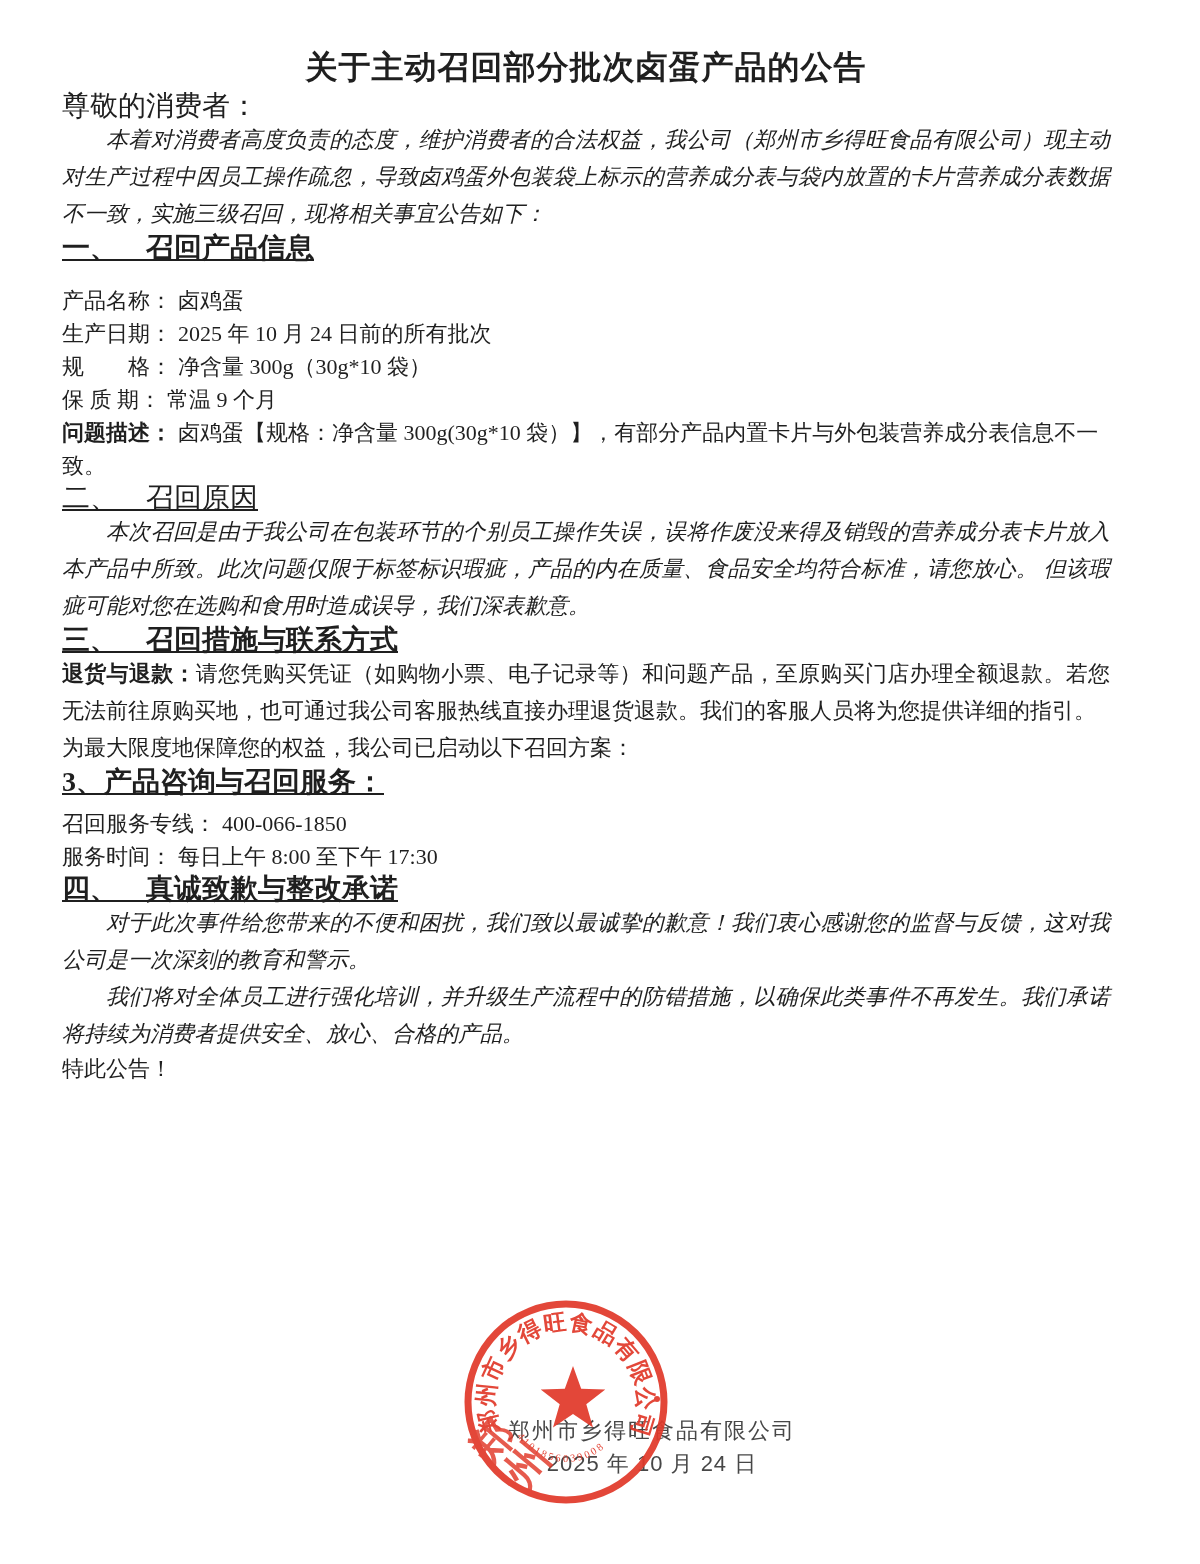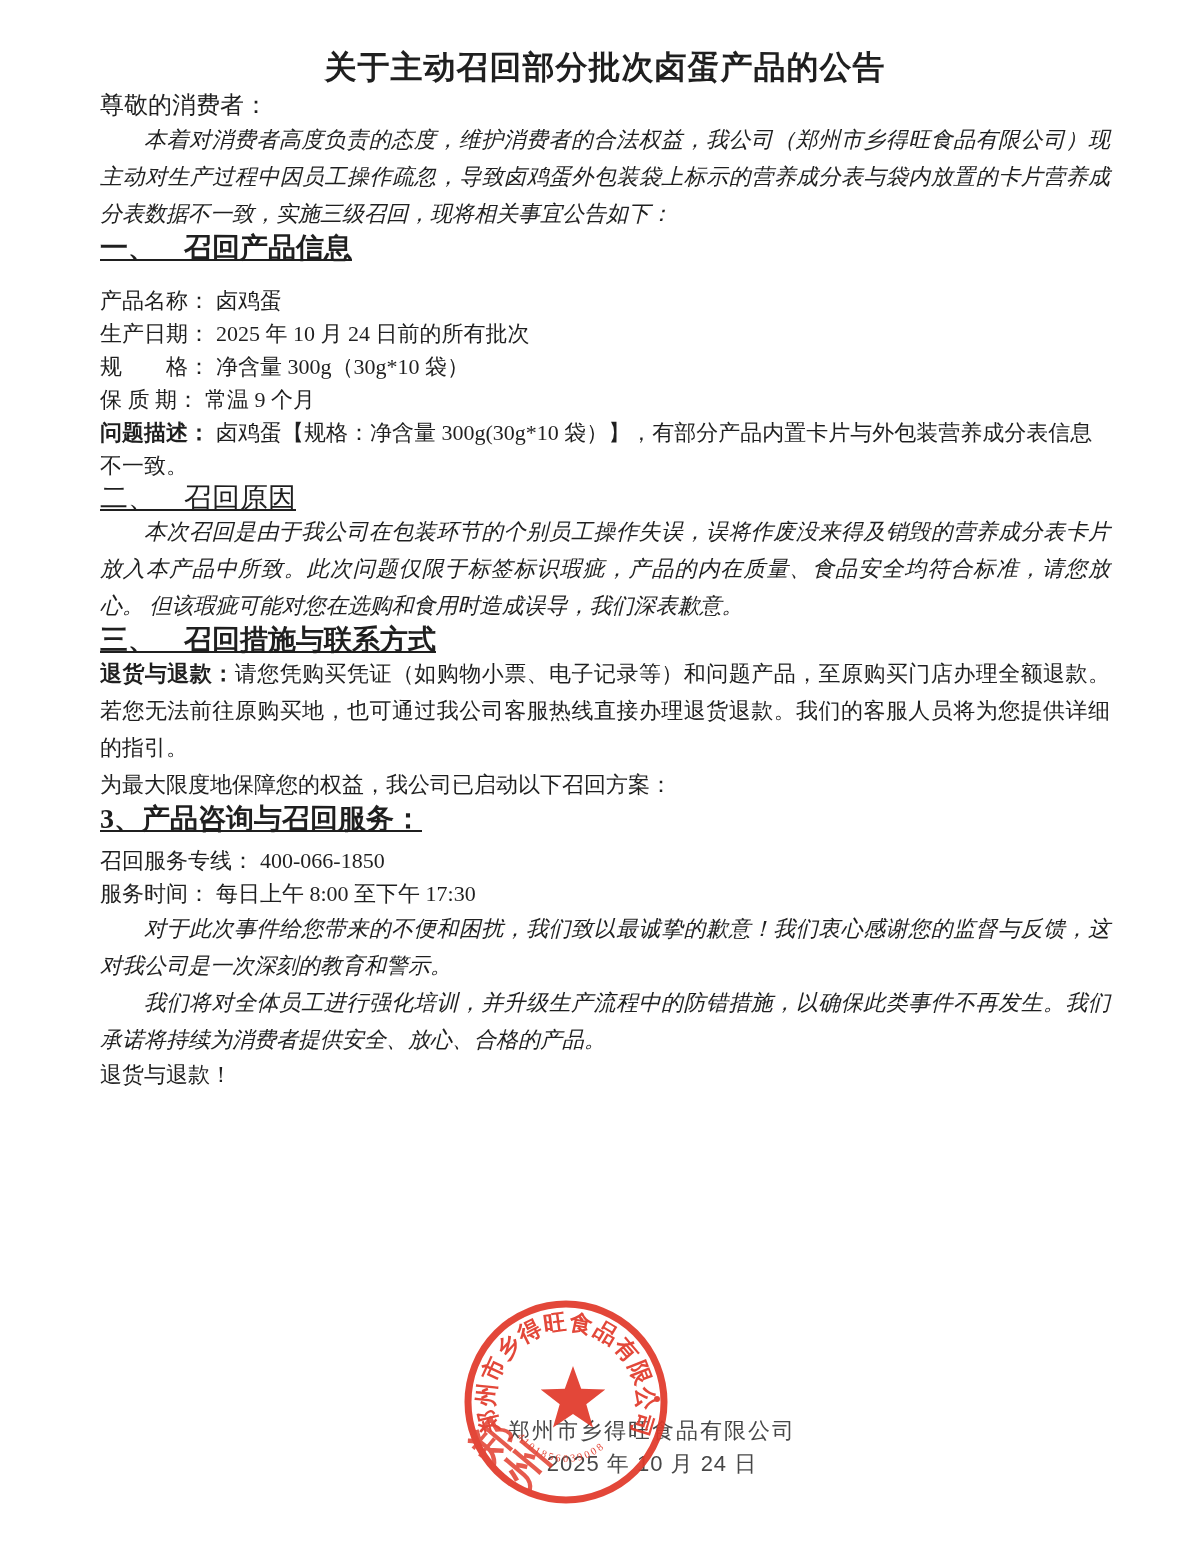--- a/index.html
+++ b/index.html
@@ -5,32 +5,32 @@
   html, body { margin: 0; padding: 0; background: #ffffff; }
   .page {
     position: relative;
     width: 1200px;
     height: 1564px;
     background: #ffffff;
     overflow: hidden;
     font-family: "Liberation Serif", "DejaVu Serif", serif;
     color: #1f1f1f;
   }
-  .content { padding: 44px 90px 0 100px; }
+  .content { padding: 44px 90px 0 62px; }
   .content p, .content h1, .content h2 { margin: 0; }
 
   .title {
     margin-top: 8px;
     font-size: 32px;
     line-height: 46px;
     font-weight: bold;
     text-align: center;
     letter-spacing: 1px;
   }
-  .greeting { margin-top: 30px; font-size: 24px; line-height: 31px; }
+  .greeting { margin-top: 30px; font-size: 28px; line-height: 31px; }
 
   .para {
     font-size: 22px;
     line-height: 37px;
     text-align: justify;
   }
   .indent { text-indent: 2em; font-style: italic; }
   .intro   { margin-top: 28px; }
 
   .heading { font-size: 28px; line-height: 31px; font-weight: bold; text-decoration: underline; }
@@ -112,26 +112,27 @@
 
     <p class="para lead">为最大限度地保障您的权益，我公司已启动以下召回方案：</p>
 
     <p class="heading svc">3、产品咨询与召回服务：</p>
 
     <div class="fields contacts">
       <p class="field"><span>召回服务专线：</span><span class="val">400-066-1850</span></p>
       <p class="field"><span>服务时间：</span><span class="val">每日上午 8:00 至下午 17:30</span></p>
     </div>
 
+    <h2 class="heading h-sec4">四、　真诚致歉与整改承诺</h2>
 
     <p class="para indent p1">对于此次事件给您带来的不便和困扰，我们致以最诚挚的歉意！我们衷心感谢您的监督与反馈，这对我公司是一次深刻的教育和警示。</p>
 
     <p class="para indent p2">我们将对全体员工进行强化培训，并升级生产流程中的防错措施，以确保此类事件不再发生。我们承诺将持续为消费者提供安全、放心、合格的产品。</p>
 
-    <p class="para closing">退货与退款！</p>
+    <p class="para closing">特此公告！</p>
   </div>
 
   <div class="sig">
     <p class="company">郑州市乡得旺食品有限公司</p>
     <p class="date">2025 年 10 月 24 日</p>
   </div>
 
   <svg class="seal" viewBox="0 0 210 210" xmlns="http://www.w3.org/2000/svg">
     <defs>
       <path id="sealArc" d="M 38.7 133.1 A 72 72 0 1 1 171.3 133.1" fill="none"></path>

